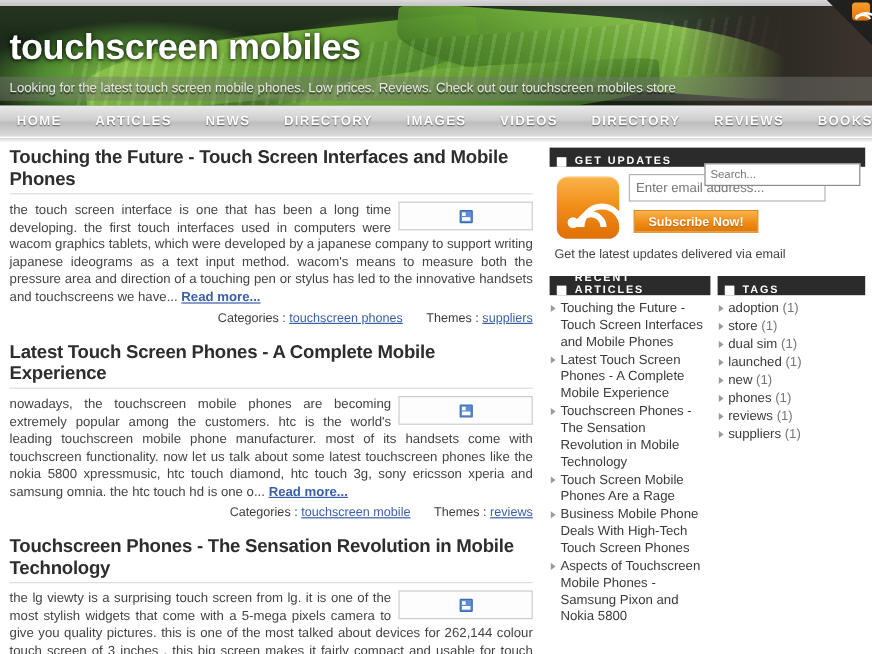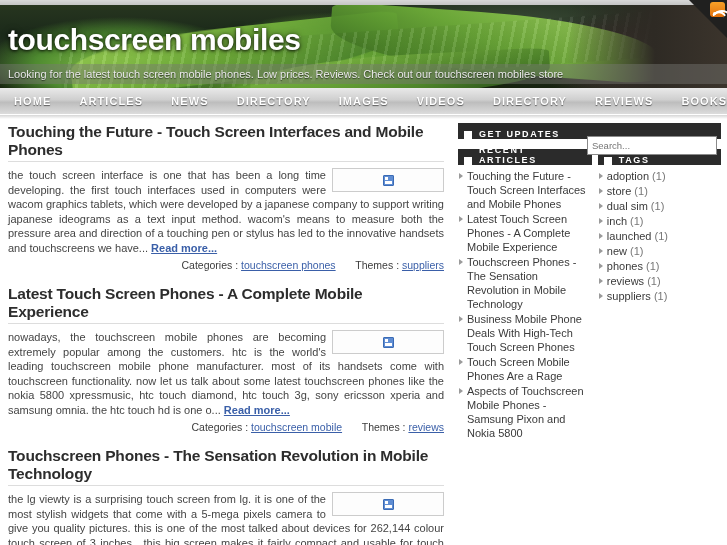--- a/index.html
+++ b/index.html
@@ -518,50 +518,64 @@
 
   </div>
 
   <div class="sidebar">
 
     <div class="widget">
       <div class="widget-head">
         <span class="sq"></span>
         <span>GET UPDATES</span>
       </div>
+      <div class="widget-body">
+        <div class="subscribe-row">
+          <div class="big-rss">
+            <div class="arc arc2"></div>
+            <div class="arc arc1"></div>
+            <div class="dot"></div>
+          </div>
+          <div>
+            <input class="email-input" type="text" placeholder="Enter email address..." style="">
+            <br>
+            <button class="subscribe-btn">Subscribe Now!</button>
+          </div>
+        </div>
+        <div class="subscribe-note">Get the latest updates delivered via email</div>
+      </div>
     </div>
 
     <div class="two-col">
 
       <div class="col-left">
         <div class="widget-head">
           <span class="sq"></span>
           <span>RECENT ARTICLES</span>
         </div>
         <ul class="linklist">
           <li>Touching the Future - Touch Screen Interfaces and Mobile Phones</li>
           <li>Latest Touch Screen Phones - A Complete Mobile Experience</li>
           <li>Touchscreen Phones - The Sensation Revolution in Mobile Technology</li>
+          <li>Touch Screen Mobile Phones Are a Rage</li>
           <li>Business Mobile Phone Deals With High-Tech Touch Screen Phones</li>
-          <li>Touch Screen Mobile Phones Are a Rage</li>
           <li>Aspects of Touchscreen Mobile Phones - Samsung Pixon and Nokia 5800</li>
 
         </ul>
       </div>
 
       <div class="col-right">
         <div class="widget-head">
           <span class="sq"></span>
           <span>TAGS</span>
         </div>
         <ul class="linklist">
           <li><span>adoption</span> <span class="tag-count">(1)</span></li>
           <li><span>store</span> <span class="tag-count">(1)</span></li>
           <li><span>dual sim</span> <span class="tag-count">(1)</span></li>
-          <li><span>inch</span> <span class="tag-count">(1)</span></li>
           <li><span>launched</span> <span class="tag-count">(1)</span></li>
           <li><span>new</span> <span class="tag-count">(1)</span></li>
           <li><span>phones</span> <span class="tag-count">(1)</span></li>
           <li><span>reviews</span> <span class="tag-count">(1)</span></li>
           <li><span>suppliers</span> <span class="tag-count">(1)</span></li>
         </ul>
       </div>
 
     </div>
   </div>

